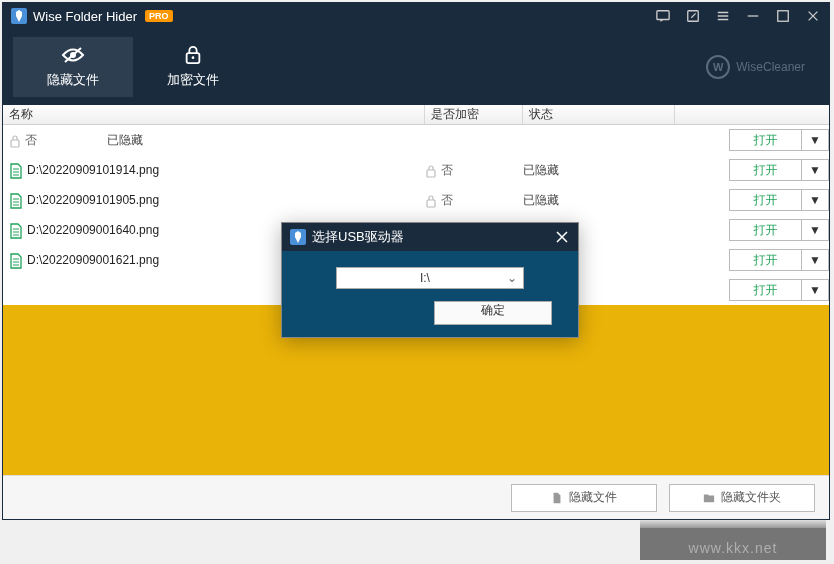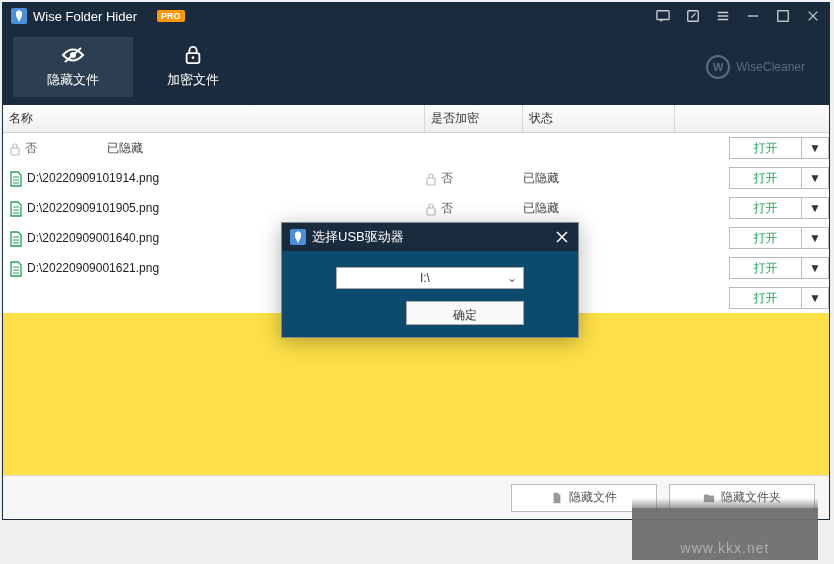--- a/index.html
+++ b/index.html
@@ -1,34 +1,34 @@
 <!DOCTYPE html>
 <html><head>
 <meta charset="utf-8">
 <style>
 *{box-sizing:border-box;margin:0;padding:0;font-family:"Microsoft YaHei",Arial,sans-serif;font-size:12px}
 body{background:#f0f0f0;width:834px;height:564px;overflow:hidden;position:relative}
-.window{width:828px;height:518px;background:#fde047;border:1px solid #1a2b3d;position:relative;margin:2px}
+.window{width:828px;height:518px;background:#eab308;border:1px solid #1a2b3d;position:relative;margin:2px}
 .titlebar{height:26px;background:#1a2b3d;display:flex;align-items:center;padding:0 8px;color:#fff}
 .app-icon{width:16px;height:16px;background:#4a90d9;border-radius:2px;margin-right:6px;display:flex;align-items:center;justify-content:center}
 .app-icon svg{width:10px;height:12px}
 .title-text{flex:0 0 auto;font-size:13px}
-.pro-badge{background:#ff9800;color:#fff;font-size:9px;padding:1px 4px;border-radius:2px;margin-left:20px;font-weight:bold}
+.pro-badge{background:#ff9800;color:#fff;font-size:9px;padding:1px 4px;border-radius:2px;margin-left:8px;font-weight:bold}
 .titlebar-spacer{flex:1}
 .titlebar-icons{display:flex;gap:14px;align-items:center}
 .tb-icon{width:16px;height:16px;cursor:pointer;display:flex;align-items:center;justify-content:center;color:#aaa}
 .tb-icon svg{width:14px;height:14px;stroke:#ccc;fill:none;stroke-width:1.5}
 .toolbar{height:76px;background:#1a2b3d;display:flex;align-items:center;padding:0 10px}
 .tool-tab{width:120px;height:60px;display:flex;flex-direction:column;align-items:center;justify-content:center;color:#fff;cursor:pointer;gap:6px}
 .tool-tab.active{background:#2d3e50}
 .tool-tab svg{width:24px;height:20px}
 .tool-label{font-size:13px}
 .brand{margin-left:auto;display:flex;align-items:center;gap:6px;color:#5a6b7d;font-size:15px;padding-right:14px}
 .brand-logo{width:24px;height:24px;border:2px solid #5a6b7d;border-radius:50%;display:flex;align-items:center;justify-content:center;font-size:11px;font-weight:bold}
-.table-header{height:28px;background:linear-gradient(#fdfdfd,#efefef);border-bottom:1px solid #d0d0d0;display:flex;align-items:flex-end}
+.table-header{height:20px;background:linear-gradient(#fdfdfd,#efefef);border-bottom:1px solid #d0d0d0;display:flex;align-items:flex-end}
 .th{padding:0 6px;border-right:1px solid #d8d8d8;height:100%;display:flex;align-items:center;color:#333}
 .th-name{width:422px}
 .th-enc{width:98px}
 .th-status{width:152px}
 .th-action{flex:1;border-right:none}
 .rows{background:#fff}
 .row{height:30px;display:flex;align-items:center;padding-left:6px}
 .file-ico{width:14px;height:14px;margin-right:4px;flex-shrink:0}
 .file-ico.doc svg{stroke:#23a35a;fill:none}
 .file-ico.fld svg{fill:#4a90d9}
@@ -45,22 +45,22 @@
 .fbtn{width:146px;height:28px;border:1px solid #bbb;background:#fff;display:flex;align-items:center;justify-content:center;gap:6px;cursor:pointer;color:#555}
 .fbtn svg{width:12px;height:12px}
 .dialog{position:absolute;left:281px;top:222px;width:298px;height:116px;background:#0c4a6e;border:1px solid #888;box-shadow:0 4px 20px rgba(0,0,0,0.3);z-index:10}
 .dlg-title{height:28px;background:#1a2b3d;color:#fff;display:flex;align-items:center;padding:0 8px}
 .dlg-title-text{flex:1;font-size:13px}
 .dlg-close{cursor:pointer;width:16px;height:16px;display:flex;align-items:center;justify-content:center}
 .dlg-body{padding:16px 10px 10px;display:flex;flex-direction:column;align-items:center;gap:12px}
 .dlg-select{width:188px;height:22px;border:1px solid #aaa;display:flex;align-items:center;padding:0 6px;cursor:pointer;background:#fff}
 .dlg-select-text{flex:1;text-align:center;color:#333}
 .dlg-caret{color:#666}
-.dlg-ok{width:118px;height:24px;border:1px solid #aaa;background:#fafafa;align-self:flex-end;margin-right:44px;cursor:pointer;display:flex;align-items:flex-end;justify-content:center;color:#333}
-.watermark{position:absolute;right:16px;bottom:4px;width:186px;height:52px;background:#6b6b6b;display:flex;align-items:flex-end;justify-content:center;padding-bottom:4px;pointer-events:none;opacity:0.92}
+.dlg-ok{width:118px;height:24px;border:1px solid #aaa;background:#fafafa;align-self:flex-end;margin-right:16px;cursor:pointer;display:flex;align-items:flex-start;justify-content:center;color:#333}
+.watermark{position:absolute;right:8px;bottom:4px;width:186px;height:32px;background:#6b6b6b;display:flex;align-items:flex-end;justify-content:center;padding-bottom:4px;pointer-events:none;opacity:0.92}
 .watermark::before{content:"";position:absolute;top:-10px;left:0;right:0;height:14px;background:linear-gradient(180deg,transparent,#6b6b6b)}
 .wm-text{color:#aaa;font-size:14px;letter-spacing:1px}
 </style>
 </head>
 <body>
 
 <div class="window">
   <div class="titlebar">
     <span class="app-icon">
         <svg viewBox="0 0 10 12">

